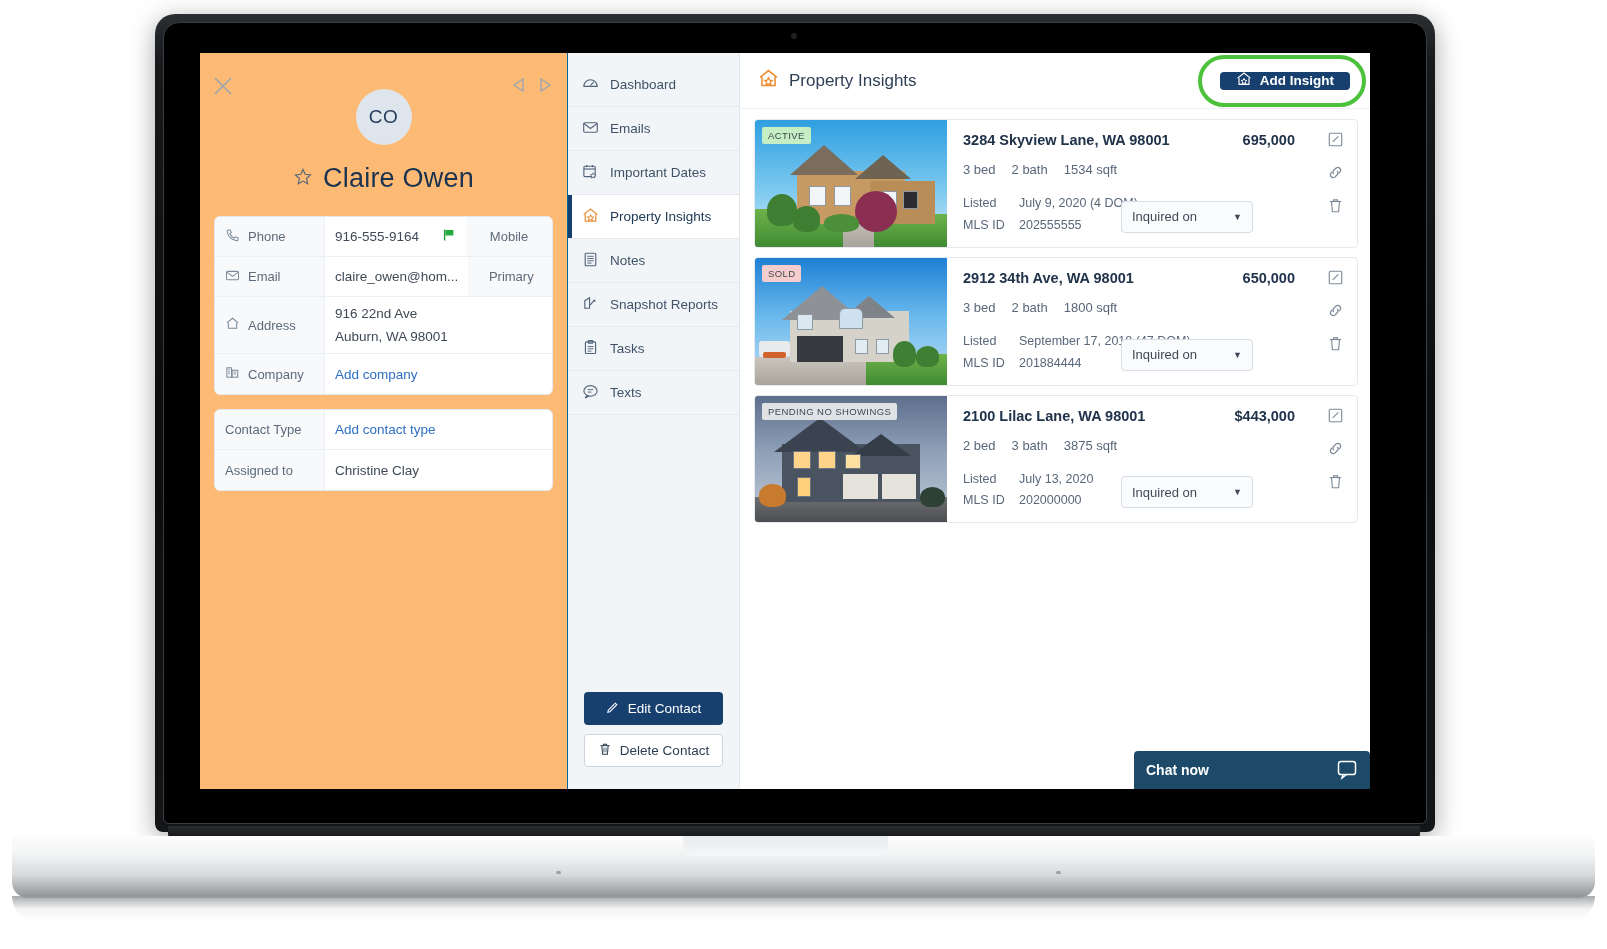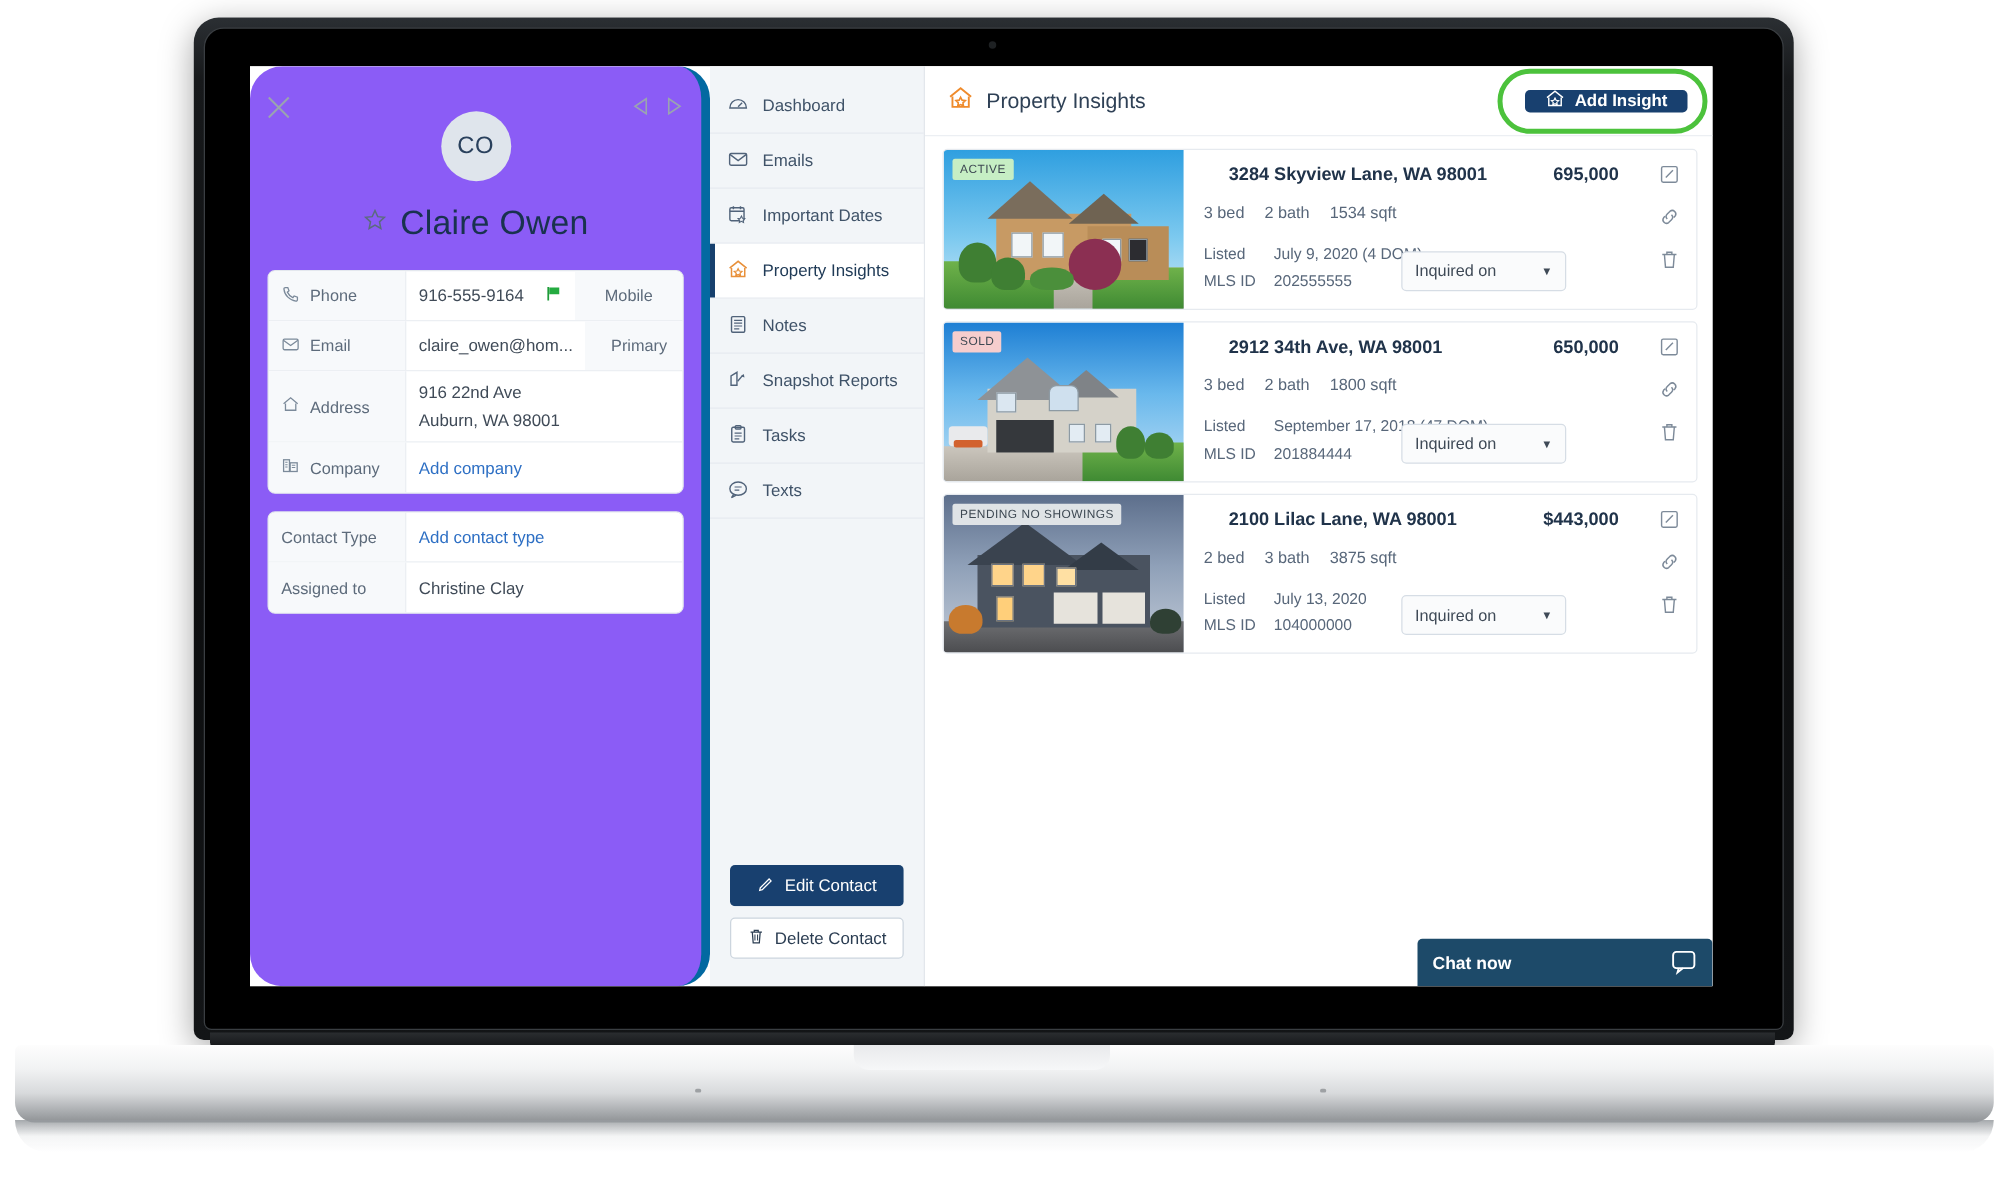--- a/index.html
+++ b/index.html
@@ -56,22 +56,22 @@
     background: linear-gradient(180deg, rgba(150,154,158,.85), rgba(210,213,216,.25), rgba(255,255,255,0));
     border-radius: 0 0 26px 26px; filter: blur(.4px);
   }
   .base-dot { position:absolute; width:5px; height:3px; border-radius:2px; background:#9ea1a4; top:871px; }
 
   
   .app { position: absolute; inset: 0; display: flex; background: #fff; }
 
   
   .contact-panel {
-    width: 368px; flex: 0 0 368px; background: #8b5cf6;
-    border-right: 7px solid #0369a1; position: relative; border-radius: 26px;
+    width: 368px; flex: 0 0 368px; background: #fdba74;
+    border-right: 1px solid #0369a1; position: relative;
   }
   .cp-top { position: relative; height: 118px; }
   .close-x {
     position: absolute; left: 12px; top: 22px; width: 22px; height: 22px;
     color: #9aa4b0; cursor: pointer;
   }
   .nav-arrows {
     position: absolute; right: 14px; top: 24px; display: flex; gap: 10px;
     color: #9aa4b0;
   }
@@ -192,21 +192,21 @@
   .ground-green { position: absolute; left: 0; right: 0; bottom: 0; height: 34%; background: linear-gradient(180deg,#6fb24a,#3f8a33); }
   .drive { position: absolute; left: 0; right: 0; bottom: 0; height: 22%; background: linear-gradient(180deg,#cbc6bd,#a9a49b); }
   .h-body { position: absolute; background: #c49a62; }
   .win { position: absolute; background: #f2f6f8; border: 1px solid #8d9aa3; }
   .tri { position: absolute; width: 0; height: 0; }
   .bush { position: absolute; background: #3f7f33; border-radius: 50% 50% 40% 40%; }
   .tree { position: absolute; background: #2f6f2b; border-radius: 50%; }
 
   .card-body { flex: 1; padding: 12px 0 10px 16px; position: relative; }
   .row1 { display: flex; align-items: flex-start; }
-  .addr { font-size: 14.5px; font-weight: bold; color: #1f3category; margin-left: 20px; }
+  .addr { font-size: 14.5px; font-weight: bold; color: #1f3category; }
   .addr { font-size: 14.5px; font-weight: bold; color: #20334a; }
   .price { font-size: 14.5px; font-weight: bold; color: #20334a; margin-left: auto; padding-right: 18px; white-space: nowrap; }
   .specs { display: flex; gap: 16px; margin-top: 14px; font-size: 13px; color: #58677a; }
   .meta { margin-top: 16px; font-size: 12.5px; color: #58677a; line-height: 1.75; }
   .meta-line { display: flex; gap: 10px; }
   .meta-k { width: 46px; flex: 0 0 46px; }
 
   .select {
     position: absolute; right: 60px; bottom: 14px;
     width: 132px; height: 32px; border: 1px solid #d6dde5; border-radius: 4px;
@@ -665,21 +665,21 @@
                 <span>3 bath</span>
                 <span>3875 sqft</span>
               </div>
               <div class="meta">
                 <div class="meta-line">
                   <span class="meta-k">Listed</span>
                   <span>July 13, 2020</span>
                 </div>
                 <div class="meta-line">
                   <span class="meta-k">MLS ID</span>
-                  <span>104000000</span>
+                  <span>202000000</span>
                 </div>
               </div>
               <div class="select">
                 <span>Inquired on</span>
                 <span class="caret">▼</span>
               </div>
             </div>
             <div class="icon-col">
               <span>
                 <svg width="17" height="17" viewBox="0 0 18 18">

